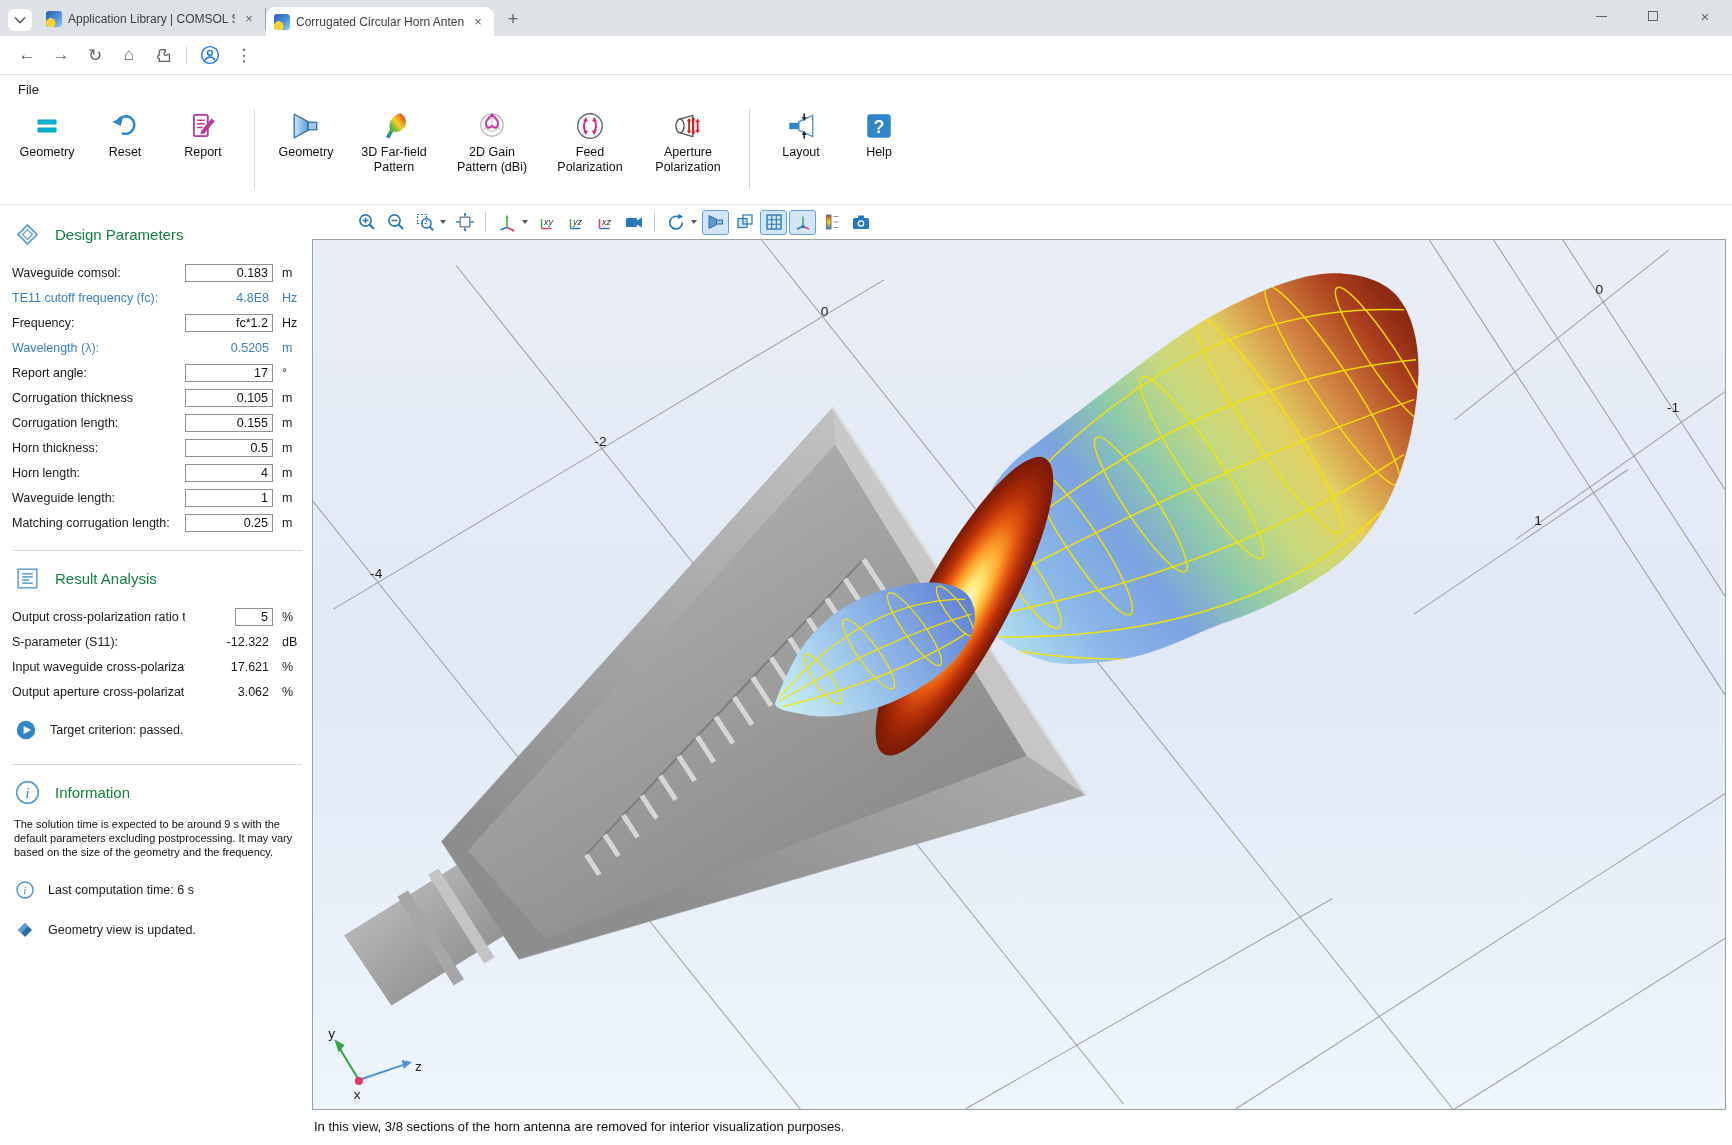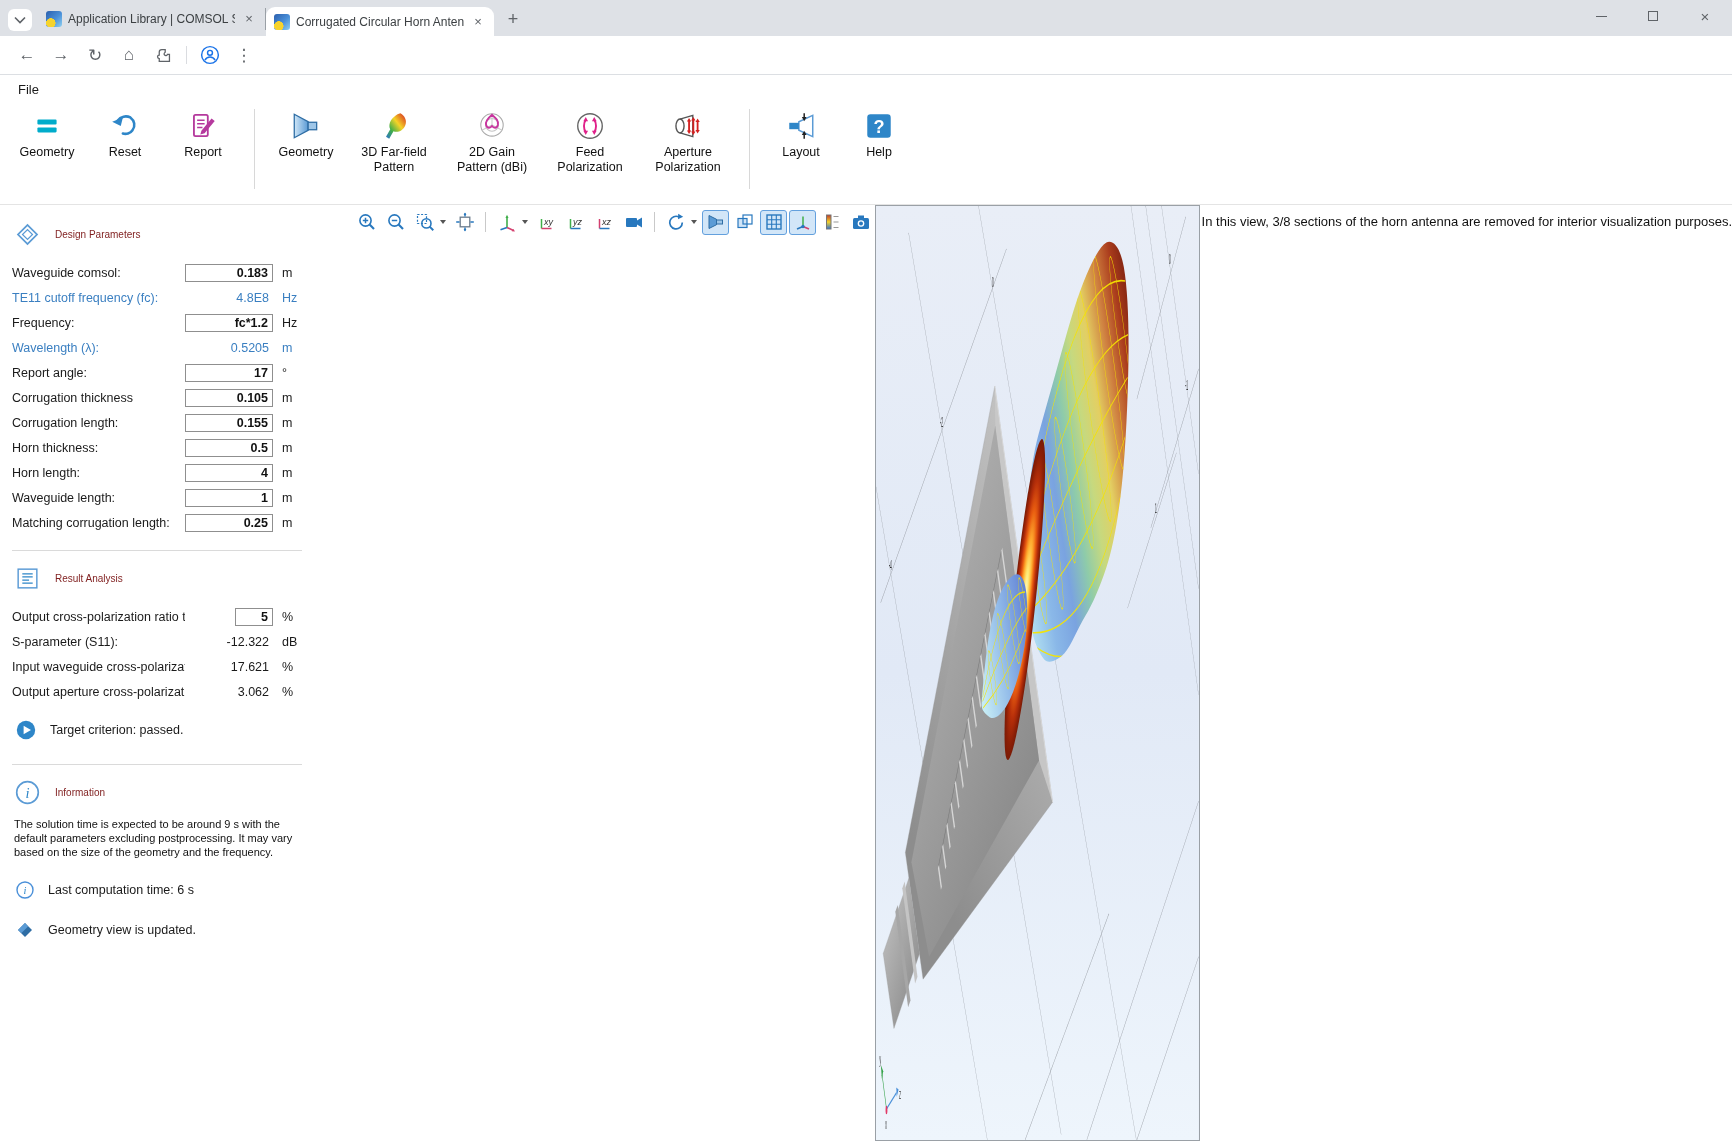--- a/index.html
+++ b/index.html
@@ -45,38 +45,38 @@
   .rbtn { display:flex; flex-direction:column; align-items:center; min-width:74px; padding:5px 4px 2px; margin:0 2px; border-radius:3px; }
   .rbtn .ric { width:32px; height:32px; margin-bottom:3px; }
   .rbtn .ric svg { width:32px; height:32px; }
   .rlabel { font-size:12.5px; text-align:center; line-height:1.18; max-width:86px; color:#111; }
   .rsep { width:1px; height:80px; background:#d8d8d8; margin:4px 12px 0; flex:none; }
   .content { display:flex; height:936px; background:#fff; }
   
   .sidebar { width:312px; flex:none; padding:2px 10px 0 12px; }
   .shead { display:flex; align-items:center; margin:14px 0 12px 2px; }
   .shead .sic { width:27px; height:27px; flex:none; }
-  .shead .stitle { font-size:10px; color:#7f1d1d; margin-left:14px; }
+  .shead .stitle { font-size:15px; color:#15803d; margin-left:14px; }
   .fld { display:flex; align-items:center; height:25px; font-size:12.5px; }
   .flabel { flex:1; white-space:nowrap; overflow:hidden; }
   .fctl { width:88px; text-align:right; flex:none; }
   .fctl input { width:88px; height:18px; border:1px solid #8f8f8f; text-align:right; font-size:12.5px;
-    padding:0 4px; font-family:"Liberation Sans",sans-serif; color:#111;font-weight:bold; }
+    padding:0 4px; font-family:"Liberation Sans",sans-serif; color:#111; }
   .fctl input.narrow { width:38px; }
   .fval { display:inline-block; width:84px; padding-right:4px; }
   .funit { width:20px; margin-left:9px; flex:none; }
   .fld.blue .flabel, .fld.blue .fval, .fld.blue .funit { color:#3a7fc1; }
   .ssep { border:none; border-top:1px solid #dadada; margin:15px 0 0; }
   .statusrow { display:flex; align-items:center; margin:16px 0 0 4px; font-size:12.5px; }
   .statusrow .sic2 { width:20px; height:20px; margin-right:14px; flex:none; }
   .note { font-size:11px; line-height:1.25; margin:2px 0 0 2px; color:#111; }
   .inforow { display:flex; align-items:center; margin:22px 0 0 4px; font-size:12.5px; }
   .inforow .sic2 { width:18px; height:18px; margin-right:14px; flex:none; }
   
-  .main { flex:1; display:flex; flex-direction:row; }
+  .main { flex:1; display:flex; flex-direction:column; padding-right:6px; }
   .gtoolbar { height:34px; display:flex; align-items:center; padding-left:40px; }
   .gbtn { width:27px; height:25px; display:flex; align-items:center; justify-content:center;
     border:1px solid transparent; border-radius:3px; margin:0 1px; }
   .gbtn.active { background:#d2e6f8; border-color:#63a0dd; }
   .gbtn svg { width:20px; height:20px; }
   .gsep { width:1px; height:20px; background:#c9c9c9; margin:0 6px; }
   .caret { width:0; height:0; border-left:3.5px solid transparent; border-right:3.5px solid transparent;
     border-top:4.5px solid #555; margin:0 4px 0 1px; }
   .canvas { flex:1; position:relative; border:1px solid #9aa0a6; overflow:hidden; background:#e7eef8; }
   .canvas svg.scene { position:absolute; inset:0; width:100%; height:100%; }

